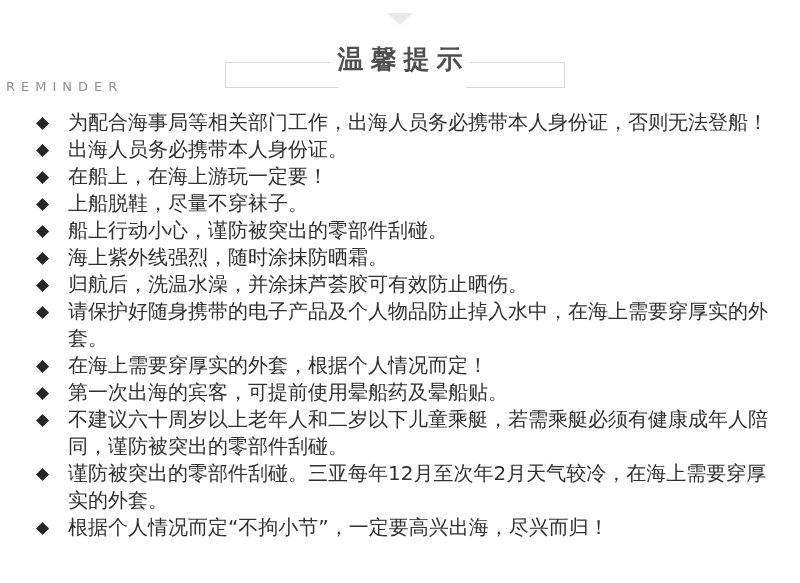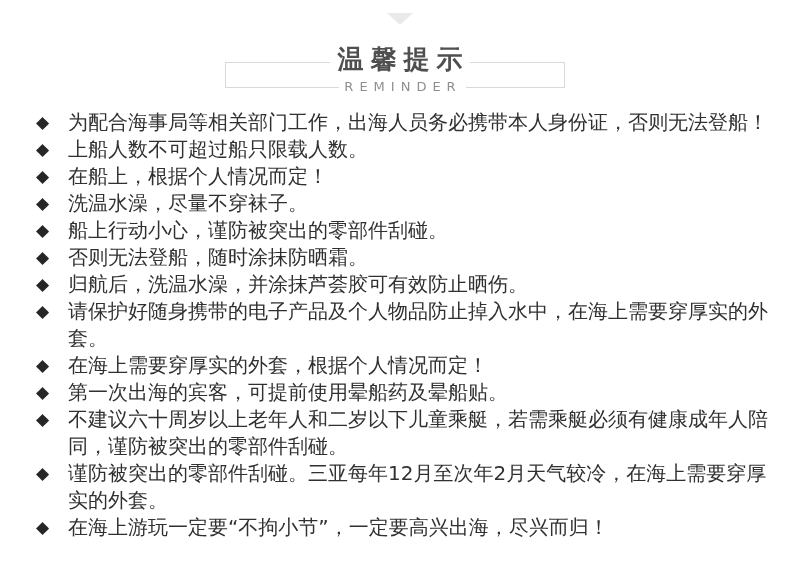--- a/index.html
+++ b/index.html
@@ -47,21 +47,21 @@
     letter-spacing: 7px;
     padding-left: 7px;
     box-sizing: border-box;
     color: var(--title, #4f4f4f);
   }
   .subtitle {
     position: absolute;
     top: 80px;
     left: 0;
     width: 100%;
-    text-align: center;
+    text-align: left;
     font-size: 13px;
     line-height: 14px;
     letter-spacing: 6px;
     padding-left: 6px;
     box-sizing: border-box;
     color: var(--subtitle, #8f8f8f);
   }
   .hline {
     position: absolute;
     height: 1px;
@@ -123,37 +123,37 @@
     <div class="subtitle">REMINDER</div>
   </div>
 
   <ul class="reminder-list" id="reminder-list">
       <li class="reminder-item">
         <span class="bullet">◆</span>
         <span class="item-text">为配合海事局等相关部门工作，出海人员务必携带本人身份证，否则无法登船！</span>
       </li>
       <li class="reminder-item">
         <span class="bullet">◆</span>
-        <span class="item-text">上船人数不可超过船只限载人数。</span>
+        <span class="item-text">出海人员务必携带本人身份证。</span>
       </li>
       <li class="reminder-item">
         <span class="bullet">◆</span>
-        <span class="item-text">在船上，根据个人情况而定！</span>
+        <span class="item-text">在船上，在海上游玩一定要！</span>
       </li>
       <li class="reminder-item">
         <span class="bullet">◆</span>
-        <span class="item-text">洗温水澡，尽量不穿袜子。</span>
+        <span class="item-text">上船脱鞋，尽量不穿袜子。</span>
       </li>
       <li class="reminder-item">
         <span class="bullet">◆</span>
         <span class="item-text">船上行动小心，谨防被突出的零部件刮碰。</span>
       </li>
       <li class="reminder-item">
         <span class="bullet">◆</span>
-        <span class="item-text">否则无法登船，随时涂抹防晒霜。</span>
+        <span class="item-text">海上紫外线强烈，随时涂抹防晒霜。</span>
       </li>
       <li class="reminder-item">
         <span class="bullet">◆</span>
         <span class="item-text">归航后，洗温水澡，并涂抹芦荟胶可有效防止晒伤。</span>
       </li>
       <li class="reminder-item">
         <span class="bullet">◆</span>
         <span class="item-text">请保护好随身携带的电子产品及个人物品防止掉入水中，在海上需要穿厚实的外套。</span>
       </li>
       <li class="reminder-item">
@@ -167,16 +167,16 @@
       <li class="reminder-item">
         <span class="bullet">◆</span>
         <span class="item-text">不建议六十周岁以上老年人和二岁以下儿童乘艇，若需乘艇必须有健康成年人陪同，谨防被突出的零部件刮碰。</span>
       </li>
       <li class="reminder-item">
         <span class="bullet">◆</span>
         <span class="item-text">谨防被突出的零部件刮碰。三亚每年12月至次年2月天气较冷，在海上需要穿厚实的外套。</span>
       </li>
       <li class="reminder-item">
         <span class="bullet">◆</span>
-        <span class="item-text">在海上游玩一定要“不拘小节”，一定要高兴出海，尽兴而归！</span>
+        <span class="item-text">根据个人情况而定“不拘小节”，一定要高兴出海，尽兴而归！</span>
       </li>
     </ul>
 </div>
 
 </body></html>

